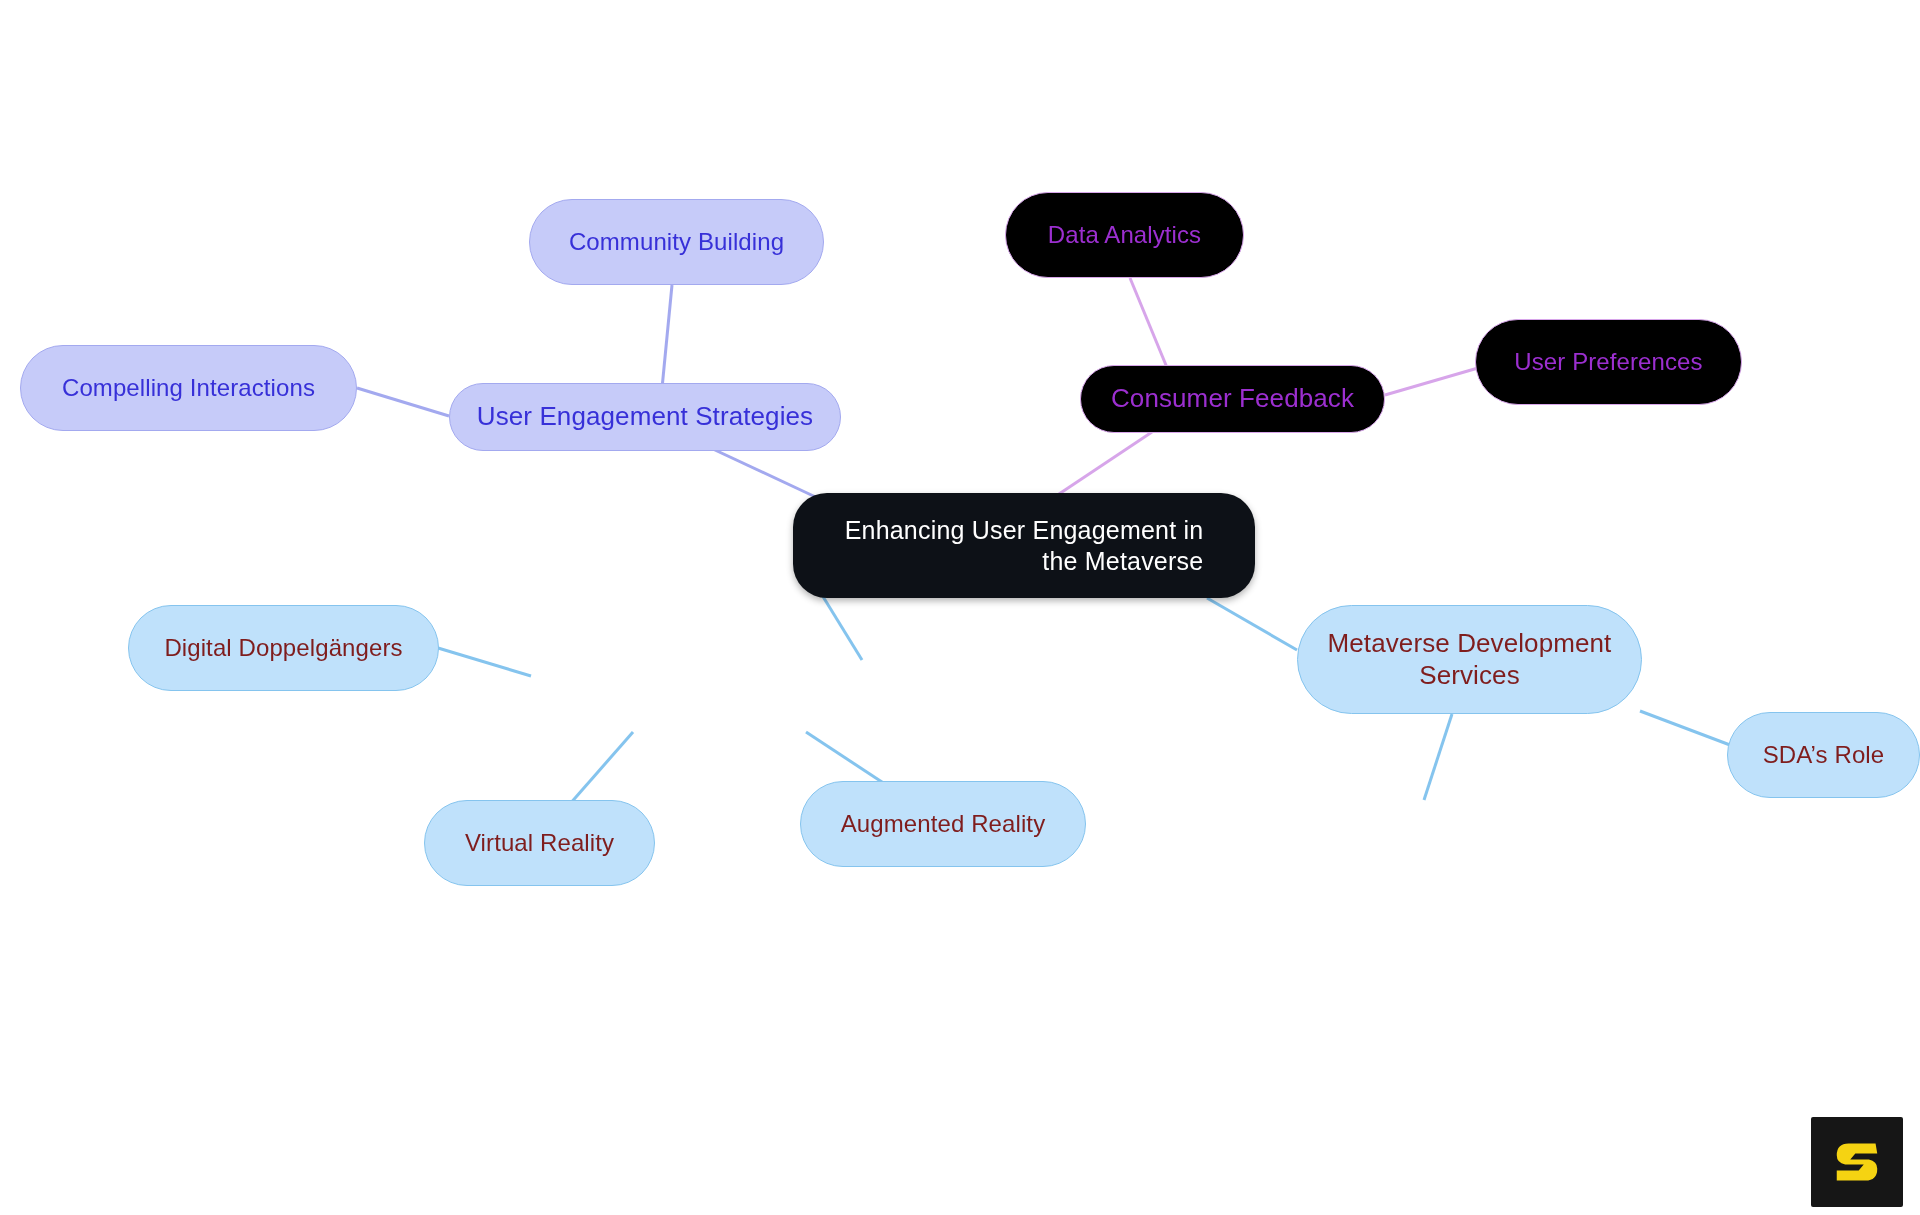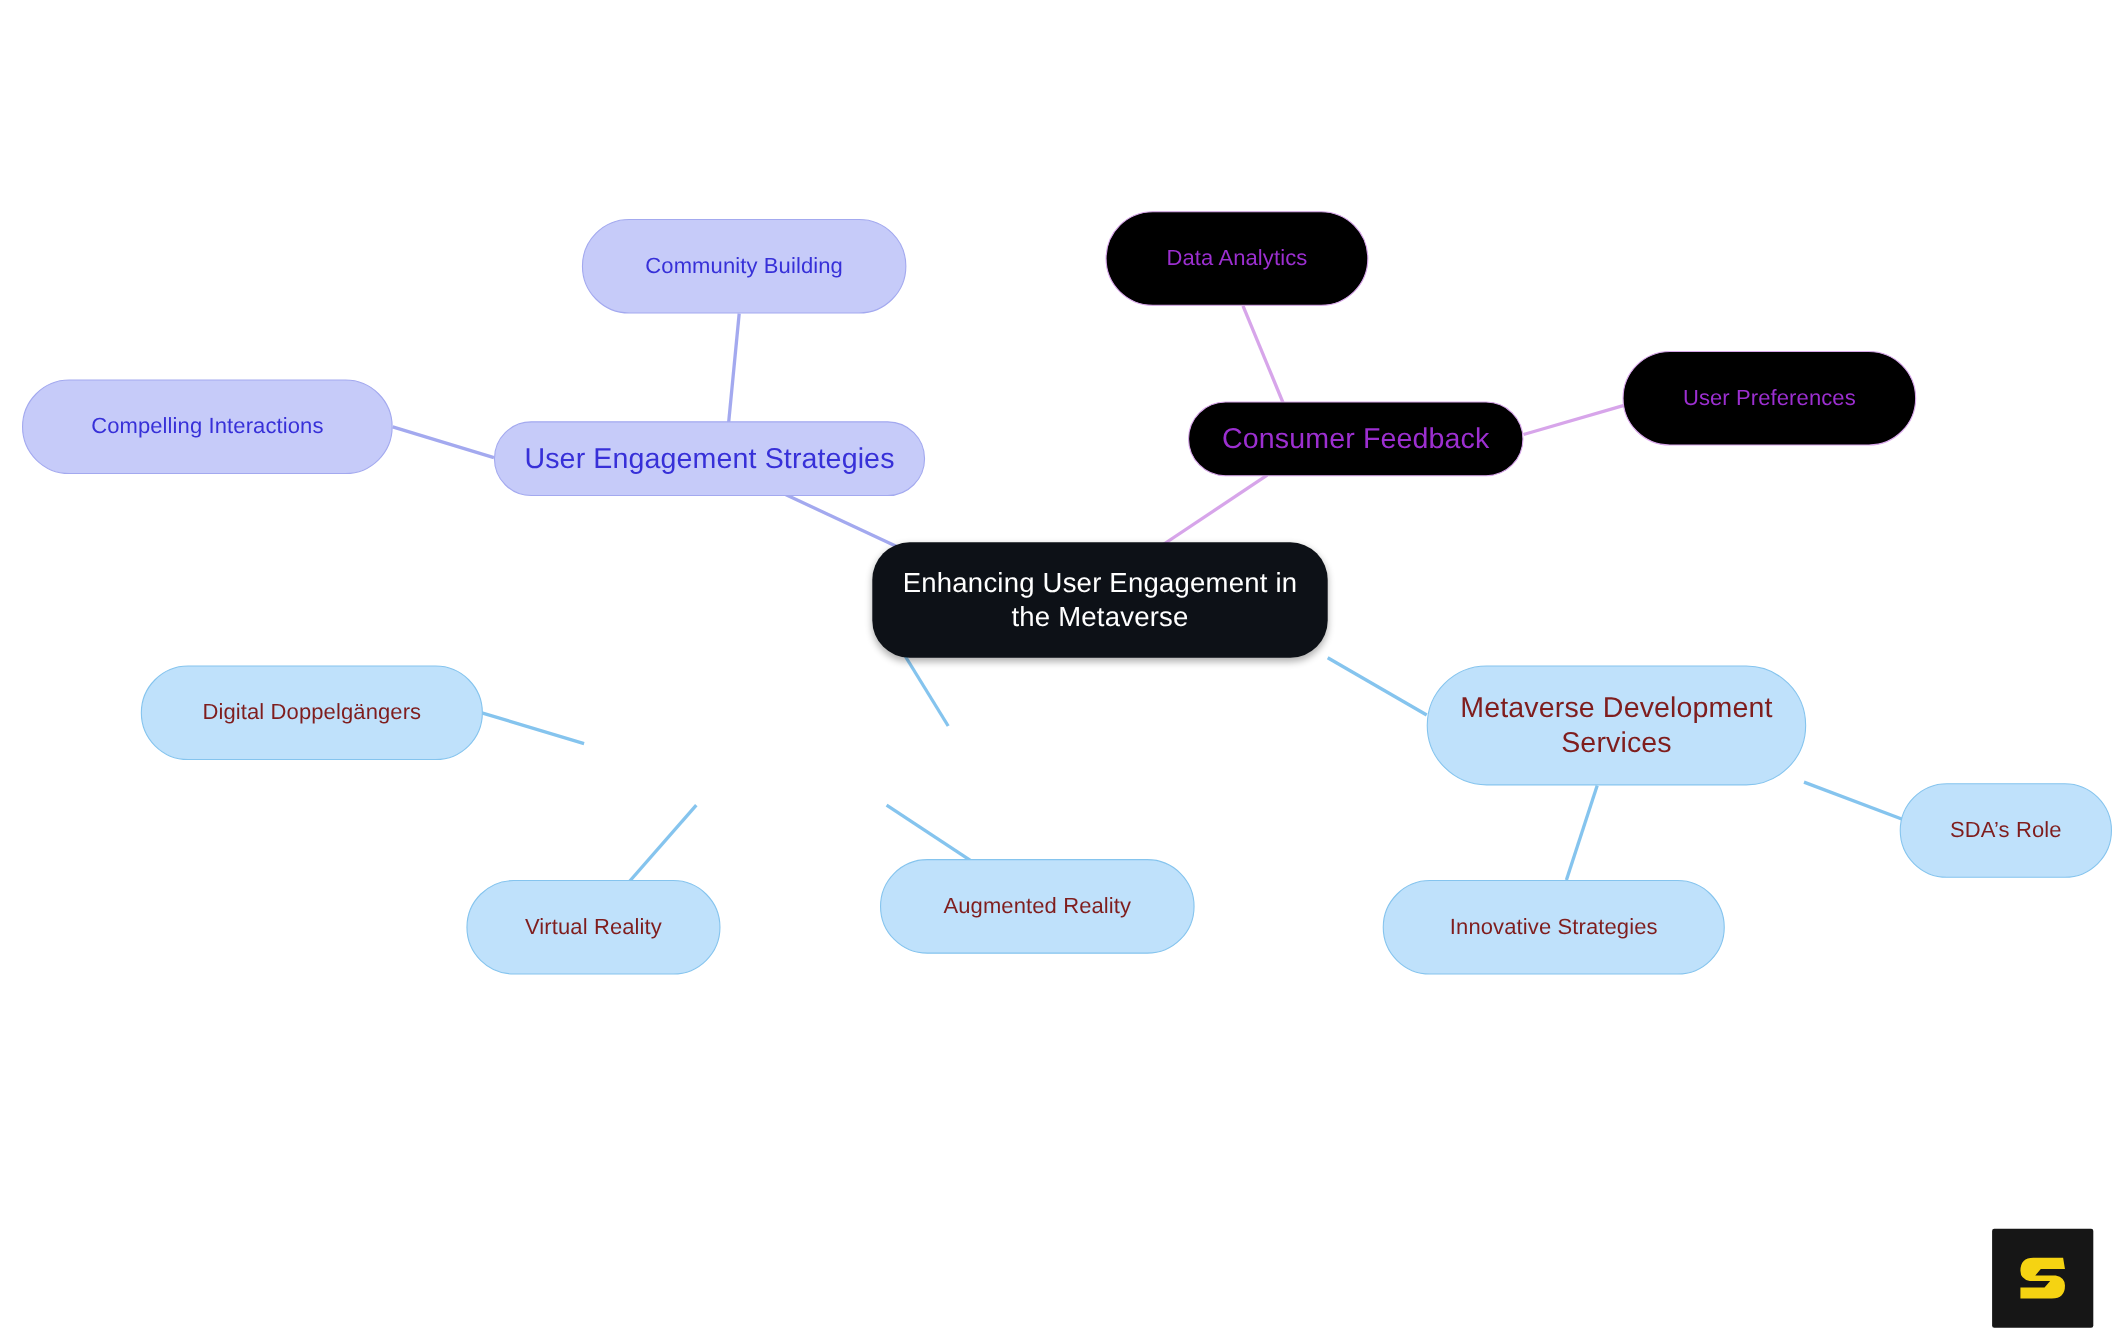--- a/index.html
+++ b/index.html
@@ -61,21 +61,21 @@
     border-color: #d7a5ea;
     color: #9c2fd0;
     text-align: right;
   }
   .node-blue {
     background: #bfe1fb;
     border-color: #85c4ee;
     color: #7f1d1d;
   }
   .f-lg { font-size: 26px; }
-  .f-md { font-size: 20px; }
+  .f-md { font-size: 24px; }
   .logo-badge {
     position: absolute;
     background: #161616;
     display: flex;
     align-items: center;
     justify-content: center;
     border-radius: 2px;
   }
 </style>
 </head>
@@ -96,21 +96,21 @@
     <line x1="822" y1="595" x2="862" y2="660" stroke="#85c4ee" stroke-width="3"></line>
     <line x1="531" y1="676" x2="438" y2="648" stroke="#85c4ee" stroke-width="3"></line>
     <line x1="633" y1="732" x2="569" y2="805" stroke="#85c4ee" stroke-width="3"></line>
     <line x1="806" y1="732" x2="888" y2="786" stroke="#85c4ee" stroke-width="3"></line>
 
     <line x1="1207" y1="598" x2="1297" y2="650" stroke="#85c4ee" stroke-width="3"></line>
     <line x1="1640" y1="711" x2="1730" y2="745" stroke="#85c4ee" stroke-width="3"></line>
     <line x1="1452" y1="714" x2="1424" y2="800" stroke="#85c4ee" stroke-width="3"></line>
   </svg>
 
-  <div class="node node-root" style="left:793px; top:493px; width:414px; height:105px;">Enhancing User Engagement in
+  <div class="node node-root" style="left:793px; top:493px; width:462px; height:105px;text-align:right;">Enhancing User Engagement in
 the Metaverse</div>
 
   <div class="node node-lavender f-lg" style="left:449px; top:383px; width:392px; height:68px;">User Engagement Strategies</div>
 
   <div class="node node-lavender f-md" style="left:529px; top:199px; width:295px; height:86px;">Community Building</div>
 
   <div class="node node-lavender f-md" style="left:20px; top:345px; width:337px; height:86px;">Compelling Interactions</div>
 
   <div class="node node-pink f-lg" style="left:1080px; top:365px; width:305px; height:68px;">Consumer Feedback</div>
 
@@ -123,21 +123,20 @@
 
   <div class="node node-blue f-md" style="left:424px; top:800px; width:231px; height:86px;">Virtual Reality</div>
 
   <div class="node node-blue f-md" style="left:800px; top:781px; width:286px; height:86px;">Augmented Reality</div>
 
   <div class="node node-blue f-lg" style="left:1297px; top:605px; width:345px; height:109px;">Metaverse Development
 Services</div>
 
   <div class="node node-blue f-md" style="left:1727px; top:712px; width:193px; height:86px;">SDA’s Role</div>
 
-  <div class="node node-blue f-md" style="left:1257px; top:800px; width:311px; height:86px;">Innovative Strategies</div>
 
   <div class="logo-badge" style="left:1811px; top:1117px; width:92px; height:90px;">
     <svg width="54" height="54" viewBox="0 0 64 64">
       <path d="M54 10 H22 Q8 10 8 24 Q8 33 18 35 L40 35 L34 42 H8 L8 54 H42 Q56 54 56 40 Q56 31 46 29 L24 29 L30 22 H56 Z" fill="#f5d312"></path>
     </svg>
   </div>
 
 </div>
 
 </body></html>

